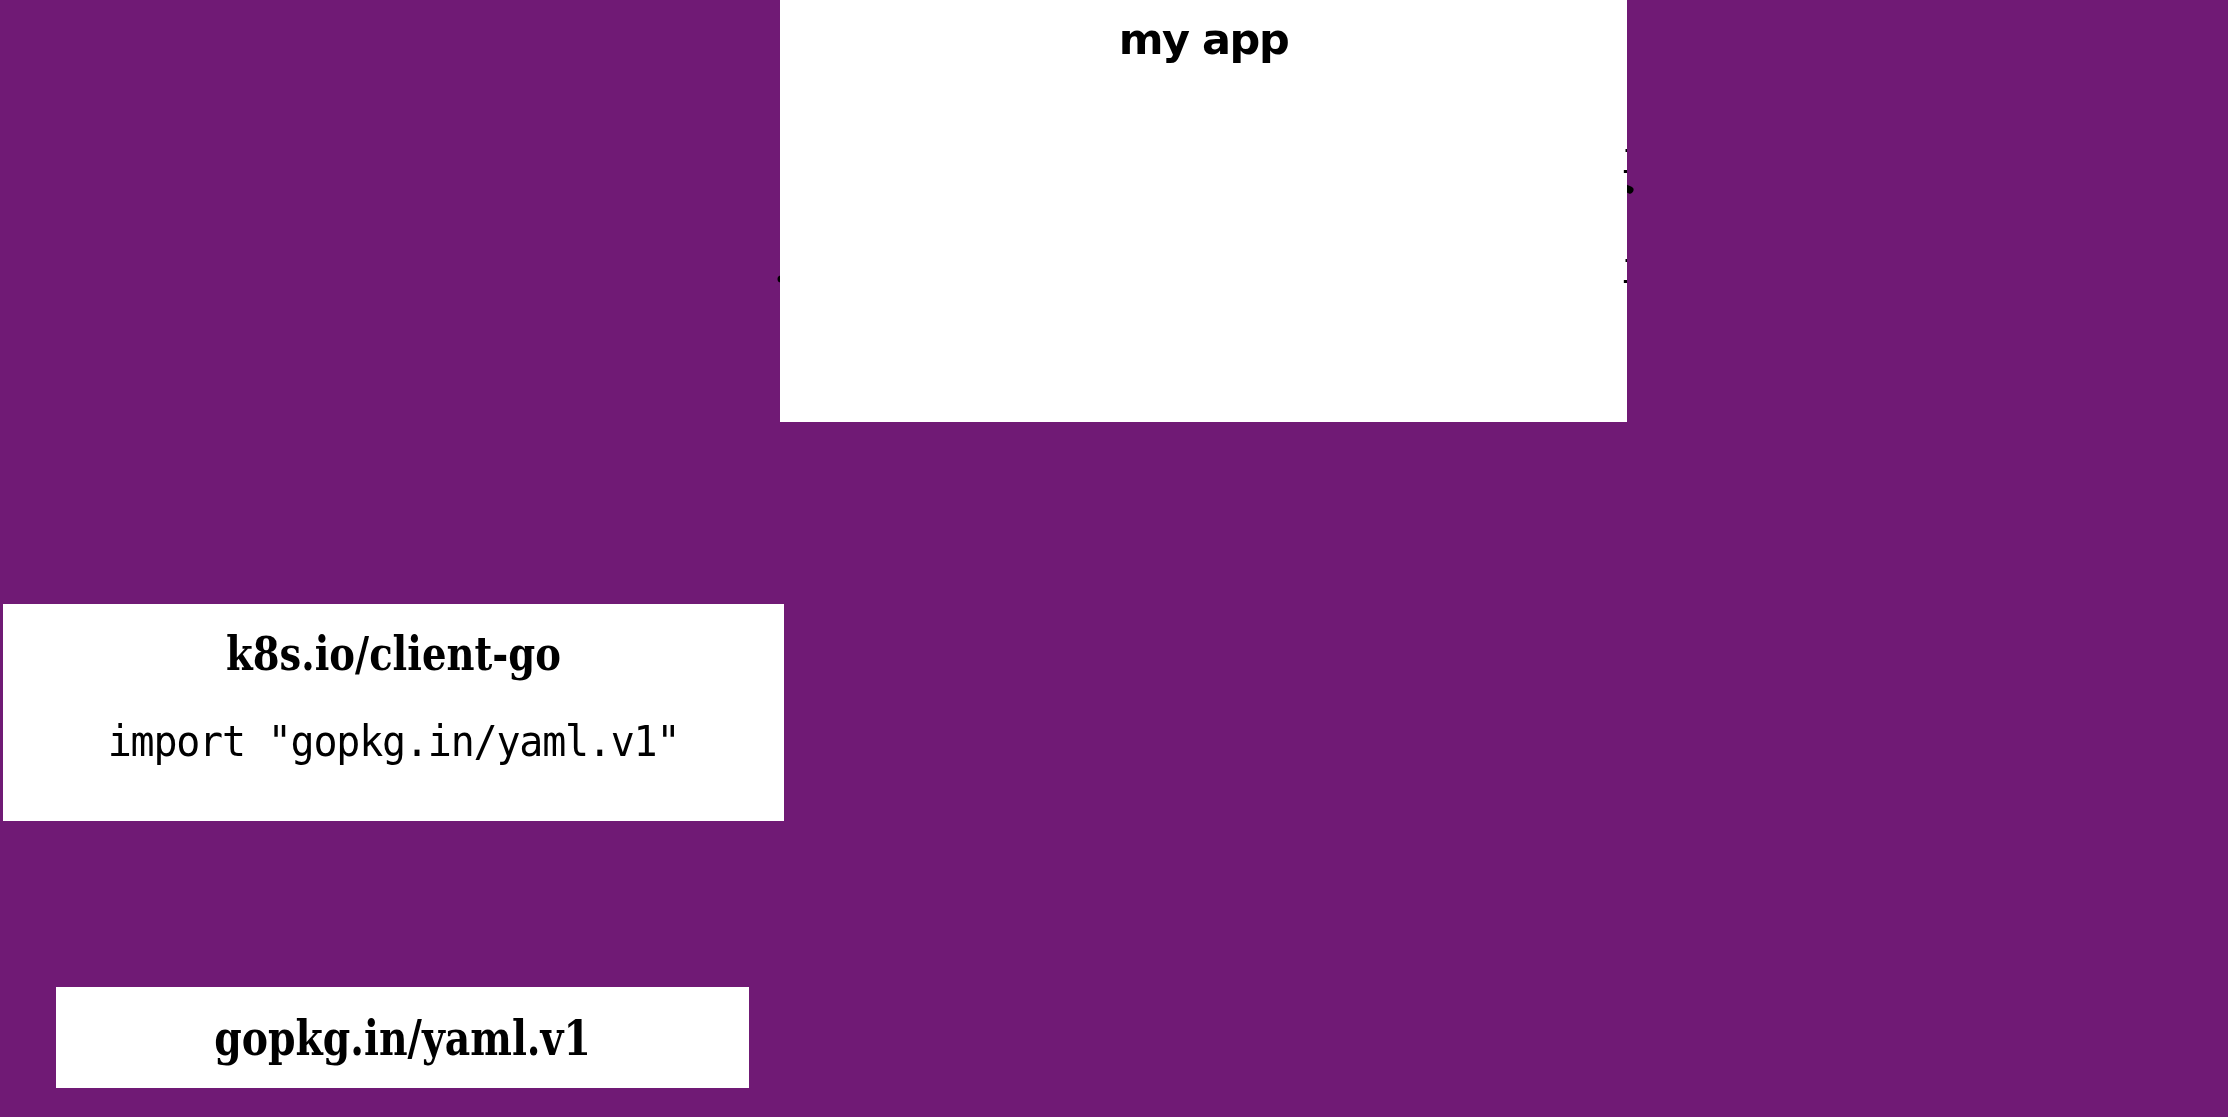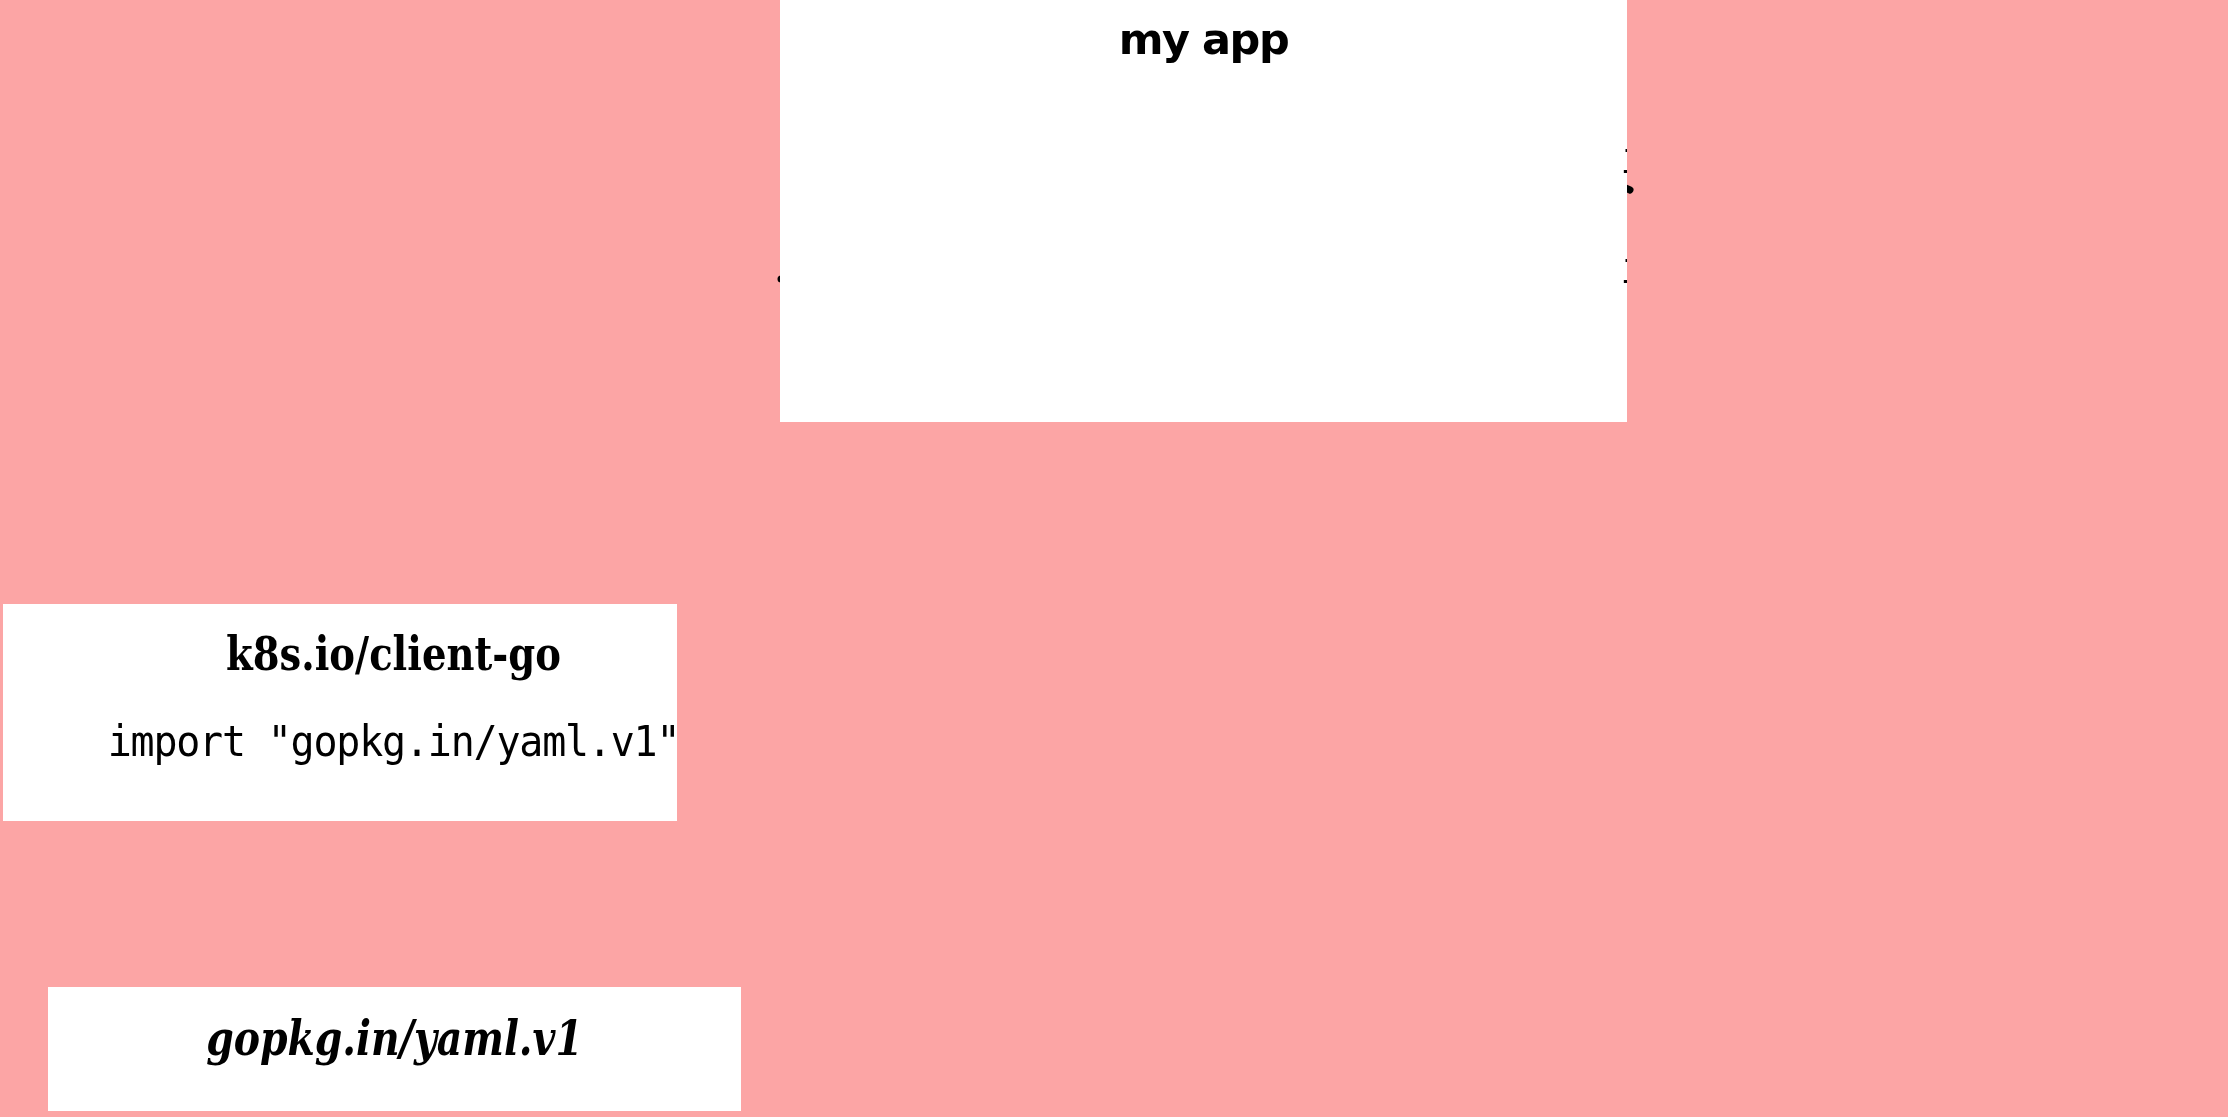--- a/index.html
+++ b/index.html
@@ -12,21 +12,21 @@
     height: 1117px;
     position: relative;
     overflow: hidden;
     font-family: "Liberation Sans", sans-serif;
   }
   #canvas {
     position: absolute;
     left: 0; top: 0;
     width: 2228px;
     height: 1117px;
-    background: #fca5a5;
+    background: #701a75;
   }
   .node-box {
     position: absolute;
     background: #ffffff;
     box-sizing: border-box;
     overflow: hidden;
   }
   
   #node-app {
     left: 780px;
@@ -57,21 +57,21 @@
     white-space: pre;
     line-height: 1;
   }
   #node-app .import-line.l0 { top: 142px; }
   #node-app .import-line.l1 { top: 252px; }
 
   
   #node-clientgo {
     left: 3px;
     top: 604px;
-    width: 674px;
+    width: 781px;
     height: 217px;
   }
   #node-clientgo .node-title {
     position: absolute;
     left: 0;
     top: 26px;
     width: 781px;
     text-align: center;
     font-family: "DejaVu Serif", serif;
     font-weight: bold;
@@ -111,25 +111,24 @@
     font-family: "DejaVu Serif", serif;
     font-weight: bold;
     font-size: 48px;
     transform: scaleX(0.82);
     color: #000000;
     line-height: 1;
   }
 
   
   #node-yamlv1 {
-    left: 48px;
+    left: 56px;
     top: 987px;
     width: 693px;
-    height: 124px;
-    font-style: italic;
+    height: 101px;
   }
   #node-yamlv1 .node-title {
     position: absolute;
     left: 0;
     top: 27px;
     width: 693px;
     text-align: center;
     font-family: "DejaVu Serif", serif;
     font-weight: bold;
     font-size: 48px;

